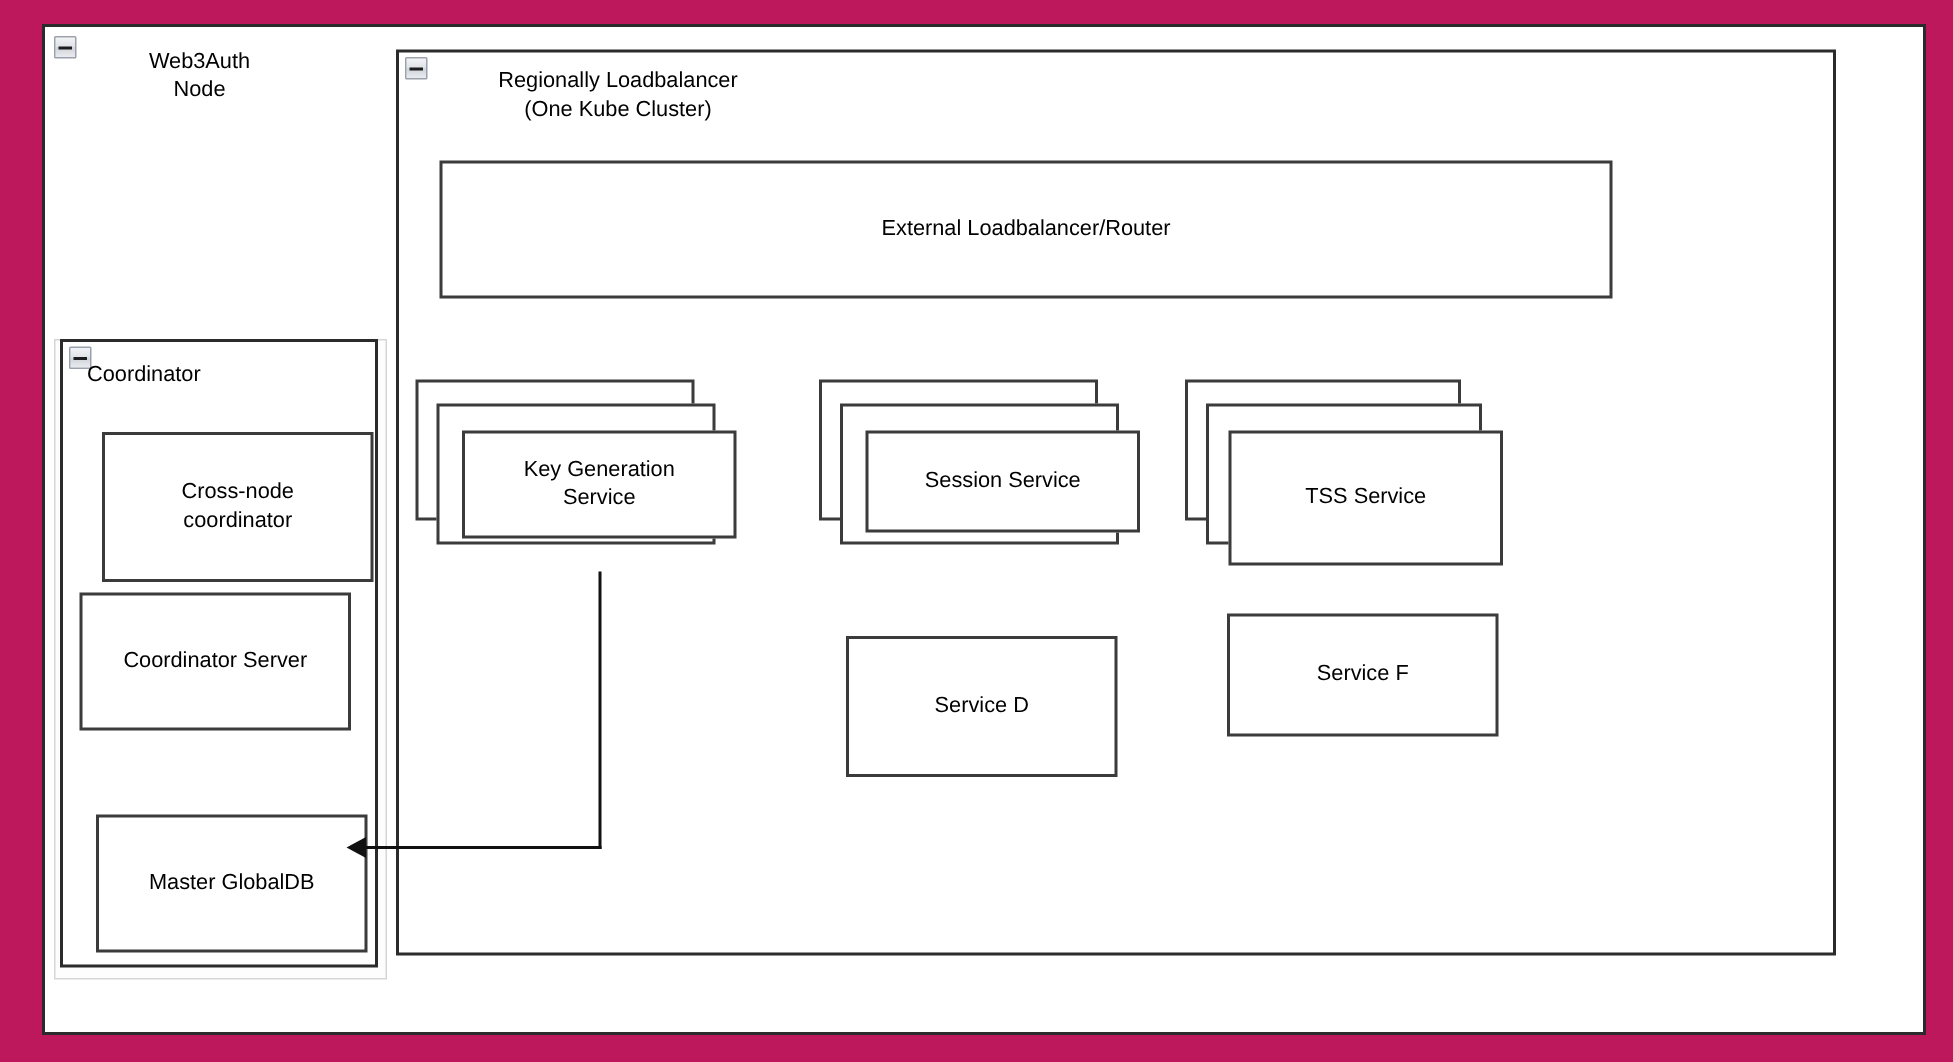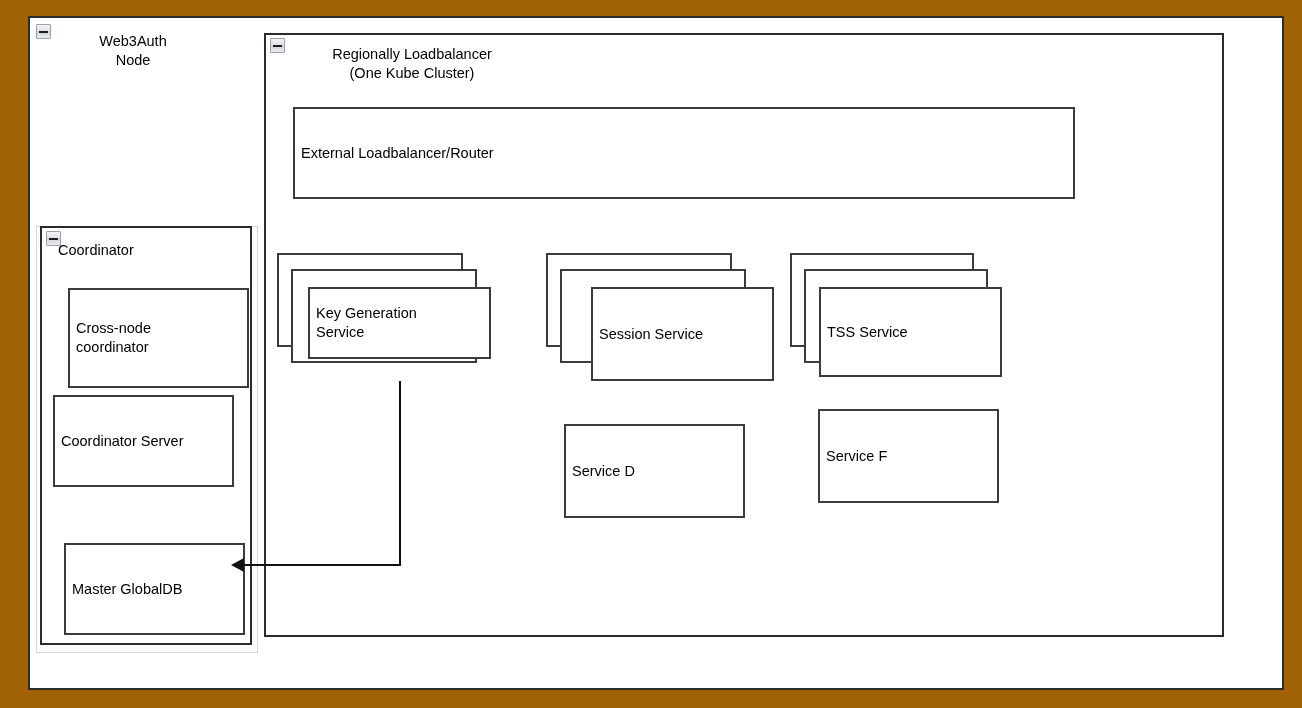--- a/index.html
+++ b/index.html
@@ -9,21 +9,21 @@
     background: #ffffff;
   }
   body {
     font-family: "Liberation Sans", sans-serif;
     -webkit-font-smoothing: antialiased;
   }
   #canvas {
     position: relative;
     width: 1302px;
     height: 708px;
-    background: #a16207;
+    background: #be185d;
     overflow: hidden;
   }
 
   
   .abox {
     position: absolute;
     box-sizing: border-box;
     background: #ffffff;
     border: 2px solid #3b3b3b;
   }
@@ -43,21 +43,21 @@
     white-space: pre;
     text-align: center;
     pointer-events: none;
   }
 
   
   .node-label {
     position: absolute;
     left: 0; right: 0; top: 50%;
     transform: translateY(-50%);
-    text-align: left;
+    text-align: center;
     font-size: 14.5px;
     line-height: 19px;
     color: #000000;
     white-space: pre-line;
     padding: 0 6px;
     box-sizing: border-box;
   }
 
   
   .collapse-icon {
@@ -143,38 +143,38 @@
     <div class="layer" style="left:14px; top:16px; width:186px; height:94px;"></div>
     <div class="layer" style="left:31px; top:34px; width:183px; height:72px;">
       <div class="node-label">Key Generation
 Service</div>
     </div>
   </div>
 
   <div class="stack" style="left:546px; top:253px; width:214px; height:128px;">
     <div class="layer" style="left:0px; top:0px; width:186px; height:94px;"></div>
     <div class="layer" style="left:14px; top:16px; width:186px; height:94px;"></div>
-    <div class="layer" style="left:45px; top:34px; width:183px; height:94px;">
+    <div class="layer" style="left:31px; top:34px; width:183px; height:68px;">
       <div class="node-label">Session Service</div>
     </div>
   </div>
 
   <div class="stack" style="left:790px; top:253px; width:212px; height:128px;">
     <div class="layer" style="left:0px; top:0px; width:184px; height:94px;"></div>
     <div class="layer" style="left:14px; top:16px; width:184px; height:94px;"></div>
     <div class="layer" style="left:29px; top:34px; width:183px; height:90px;">
       <div class="node-label">TSS Service</div>
     </div>
   </div>
 
   <div class="abox" style="left:564px; top:424px; width:181px; height:94px;">
     <div class="node-label">Service D</div>
   </div>
 
-  <div class="abox" style="left:818px; top:409px; width:181px; height:94px;">
+  <div class="abox" style="left:818px; top:409px; width:181px; height:82px;">
     <div class="node-label">Service F</div>
   </div>
 
   <div class="shell" style="left:36px; top:226px; width:222px; height:427px;"></div>
 
   <div class="abox group" style="left:40px; top:226px; width:212px; height:419px;"></div>
 
   <div class="collapse-icon" style="left:46px; top:231px;"></div>
 
   <div class="grp-label" style="left:58px; top:241px; width:150px; text-align:left;">Coordinator</div>

